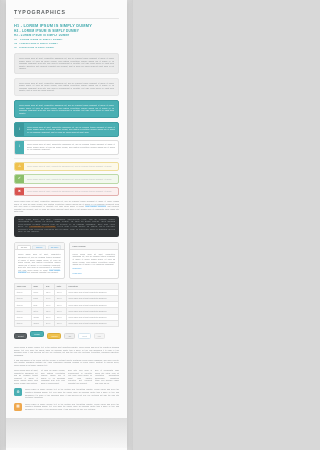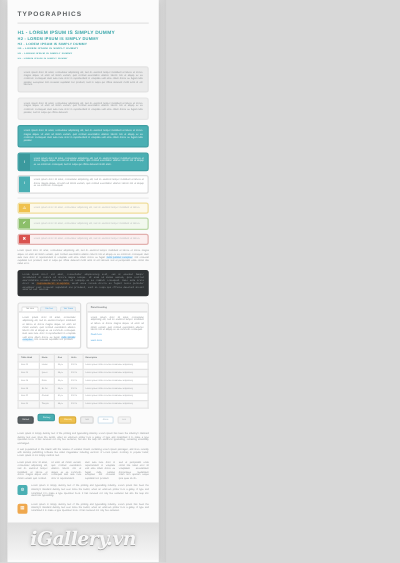--- a/index.html
+++ b/index.html
@@ -383,16 +383,13 @@
         <div class="sq o">▦</div>
         <div class="bd">
           <div class="tx">Lorem ipsum is simply dummy text of the printing and typesetting industry. Lorem ipsum has been the industry's standard dummy text ever since the 1500s, when an unknown printer took a galley of type and scrambled it to make a type specimen book. It has survived not only five centuries.</div>
         </div>
       </div>
 
     </div>
   </div>
 
   <div class="wm-bar"></div>
-  <div class="wm">
-    <span class="wm-txt">iGallery.vn</span>
-  </div>
 </div>
 
 </body></html>

